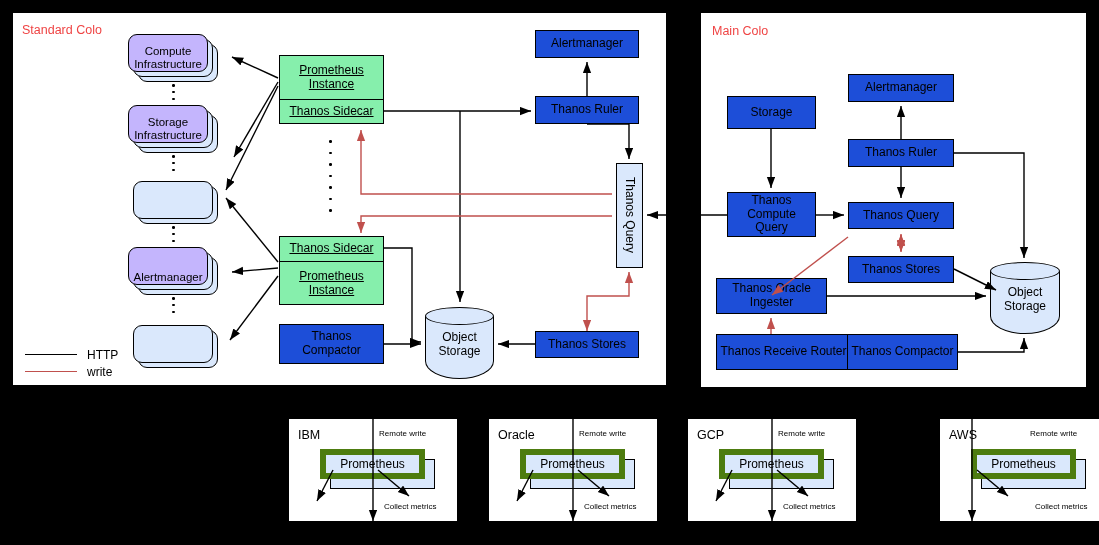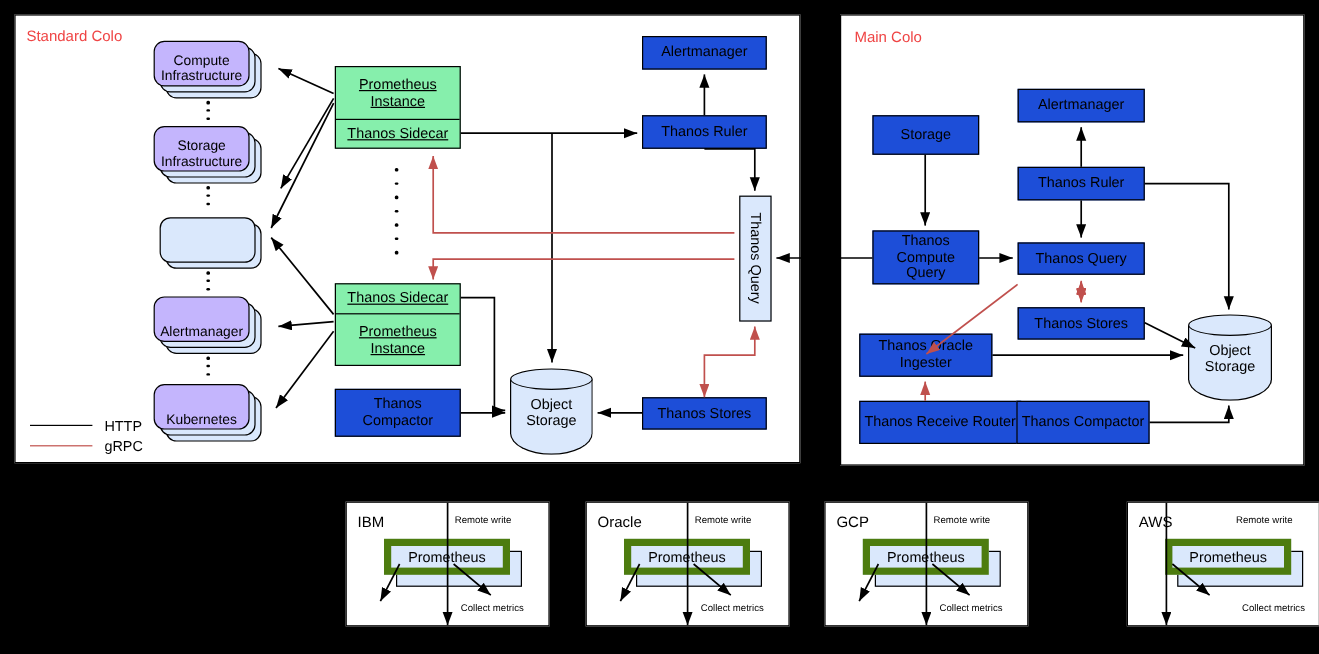--- a/index.html
+++ b/index.html
@@ -122,23 +122,20 @@
 </div>
 <div class="vdots" style="left:172px;top:297px;width:3px;height:16px;">
     <i></i>
     <i></i>
     <i></i>
   </div>
 
 <div class="multi" style="left:128px;top:320px;width:90px;height:48px;">
   <div class="sh" style="left:10px;top:10px;width:80px;height:38px;"></div>
   <div class="sh" style="left:5px;top:5px;width:80px;height:38px;"></div>
-  <div class="front" style="width:80px;height:38px;">
-    <span>Kubernetes</span>
-  </div>
 </div>
 
 <div class="stack" style="left:279px;top:55px;width:105px;height:69px;">
   <div class="cell div" style="height:44px;">
     <span>Prometheus Instance</span>
   </div>
   <div class="cell" style="height:24px;">
     <span>Thanos Sidecar</span>
   </div>
 </div>
@@ -188,21 +185,21 @@
   <div class="txt">Object Storage</div>
 </div>
 
 <div class="legend" style="left:25px;top:346px;">
   <div class="row">
     <span class="swatch"></span>
     <span>HTTP</span>
   </div>
   <div class="row">
     <span class="swatch grpc"></span>
-    <span>gRPC</span>
+    <span>write</span>
   </div>
 </div>
 
 <div class="panel" style="left:700px;top:12px;width:387px;height:376px;"></div>
 <div class="panel-title" style="left:712px;top:24px;">Main Colo</div>
 
 <div class="node black-border" style="left:727px;top:96px;width:89px;height:33px;">
   <span class="lbl">Storage</span>
 </div>
 

